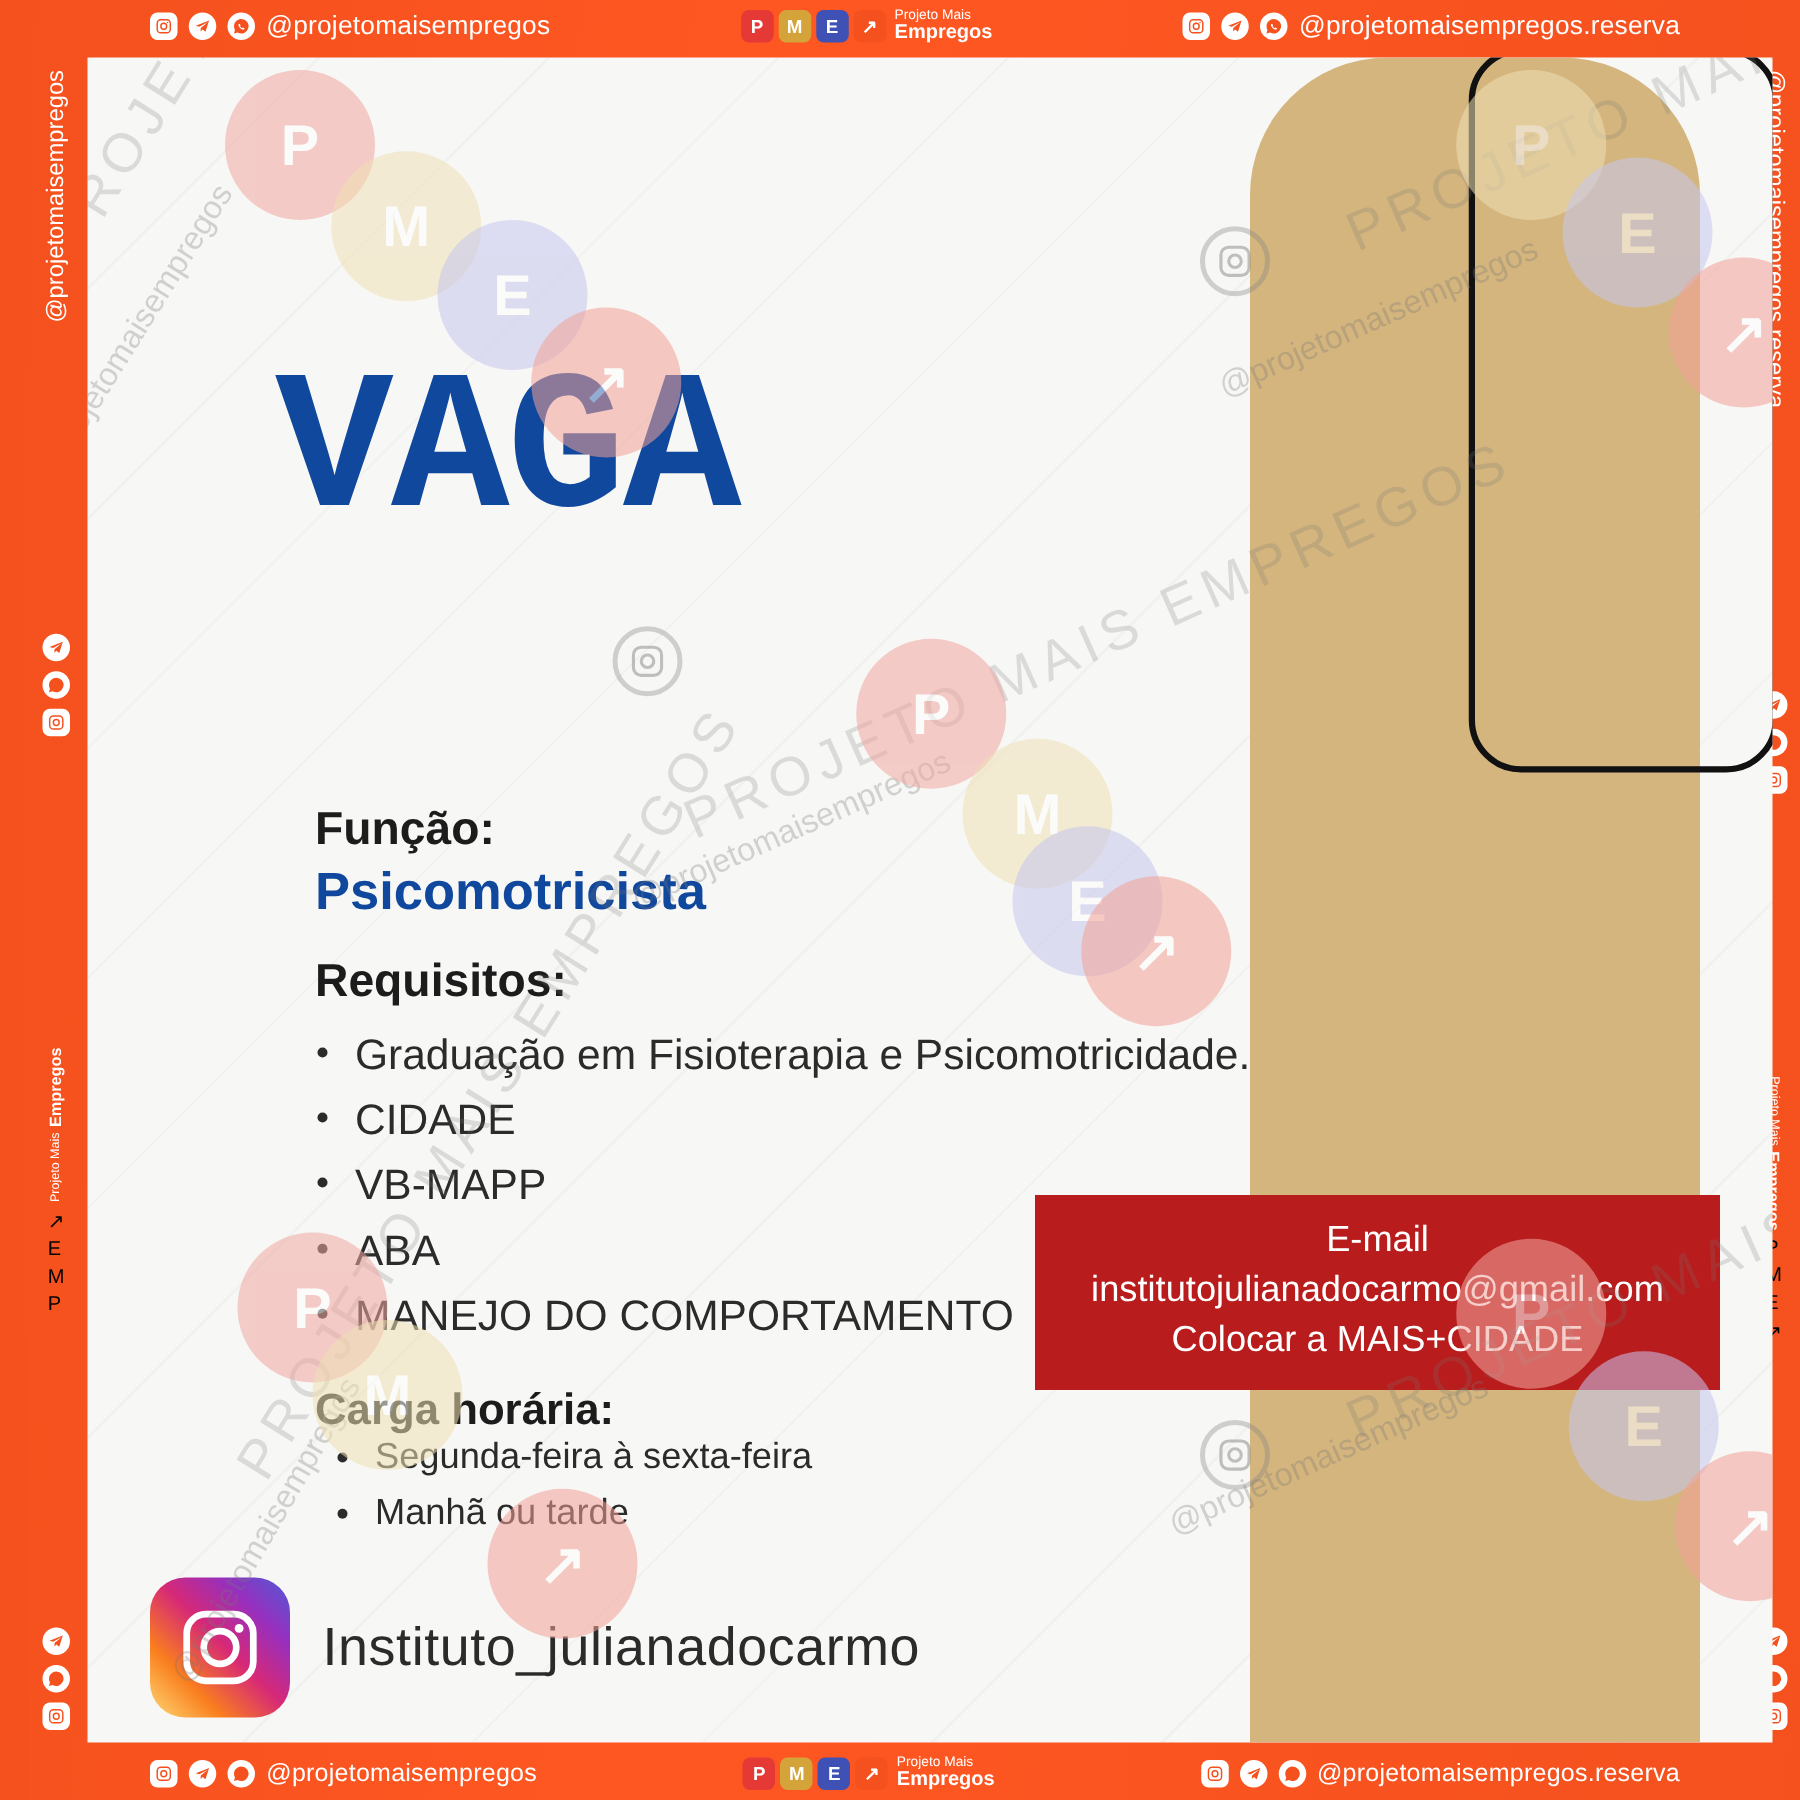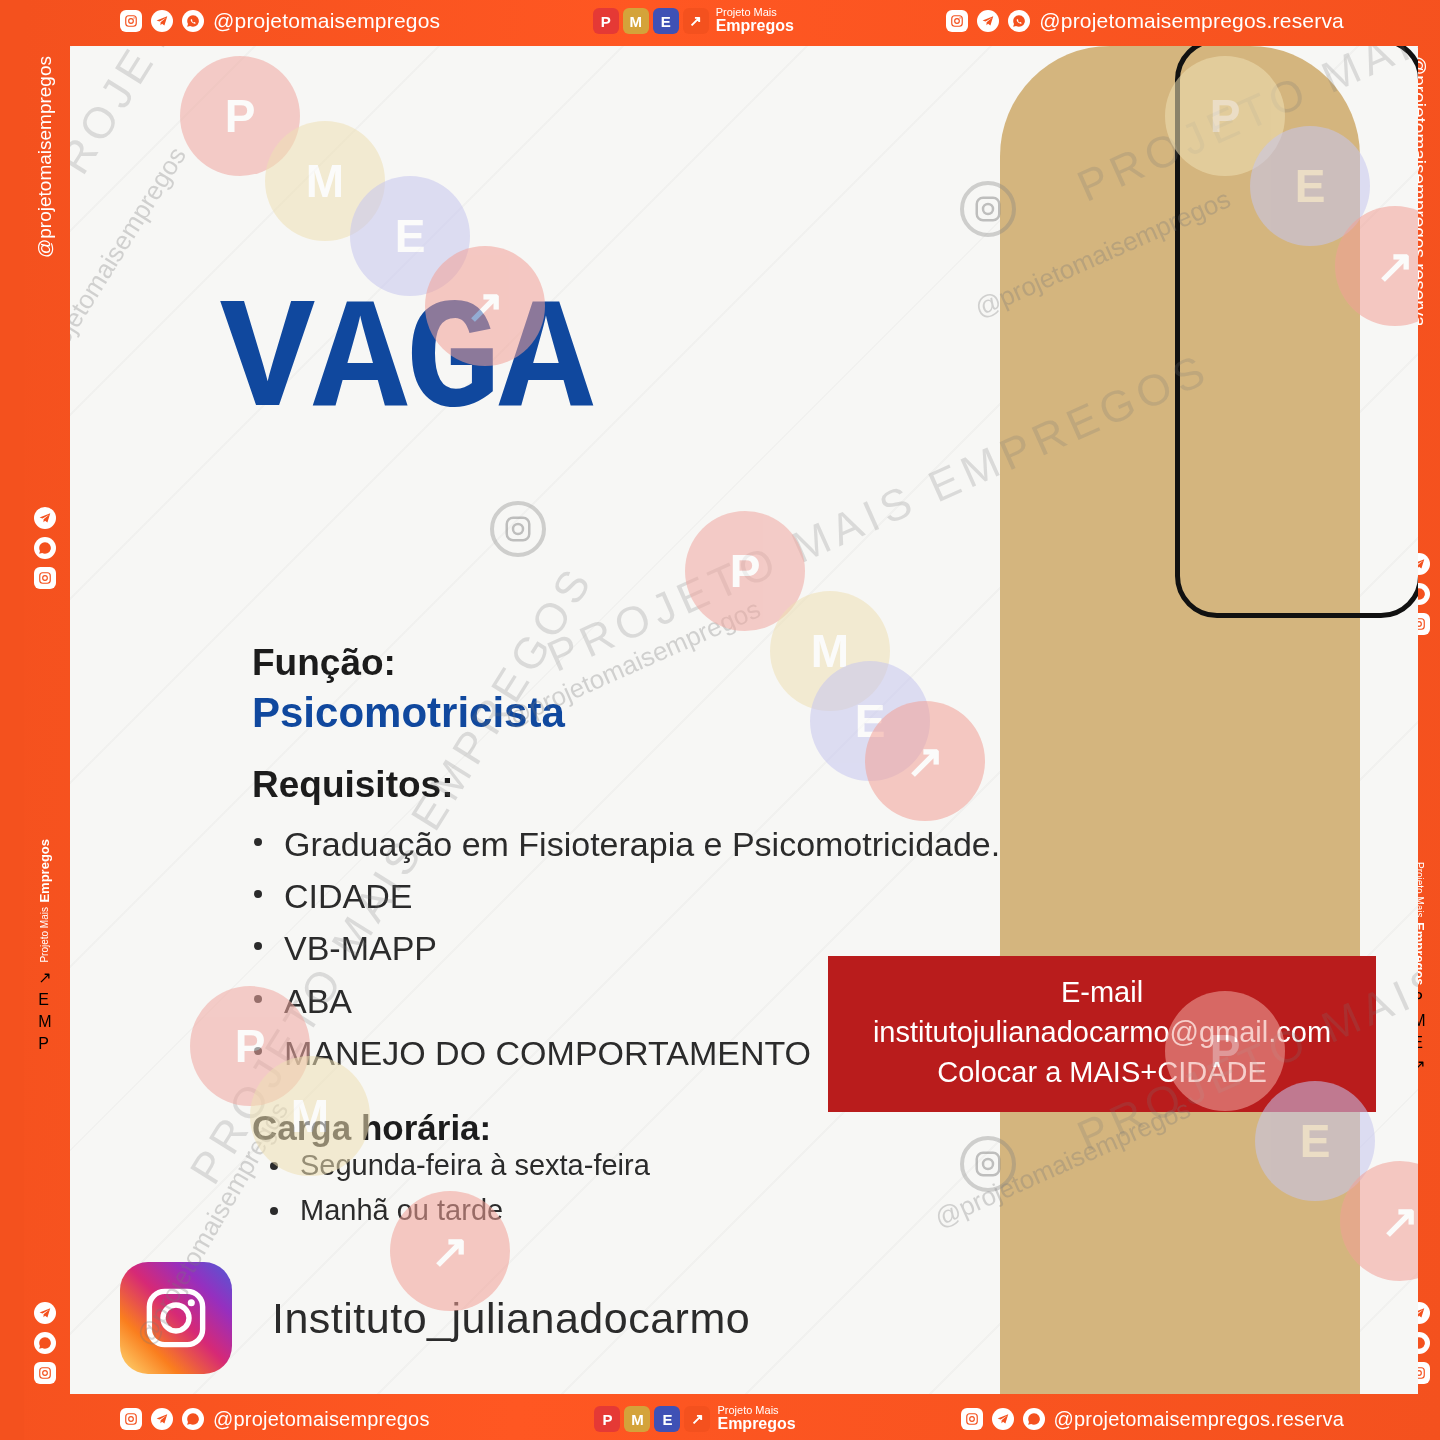--- a/index.html
+++ b/index.html
@@ -222,21 +222,21 @@
     border-radius: 50%;
     background: #2b2b2b;
   }
 
   
   .ig-row {
     position: absolute;
     left: 50px; top: 1216px;
     display: flex;
     align-items: center;
-    gap: 40px;
+    gap: 26px;
     justify-content: space-between;
   }
   .ig-badge {
     width: 112px; height: 112px;
     border-radius: 28px;
     background: linear-gradient(45deg,#feda75 0%,#fa7e1e 26%,#d62976 52%,#962fbf 76%,#4f5bd5 100%);
     display: flex; align-items: center; justify-content: center;
   }
   .ig-badge svg { width: 68px; height: 68px; }
   .ig-handle {

